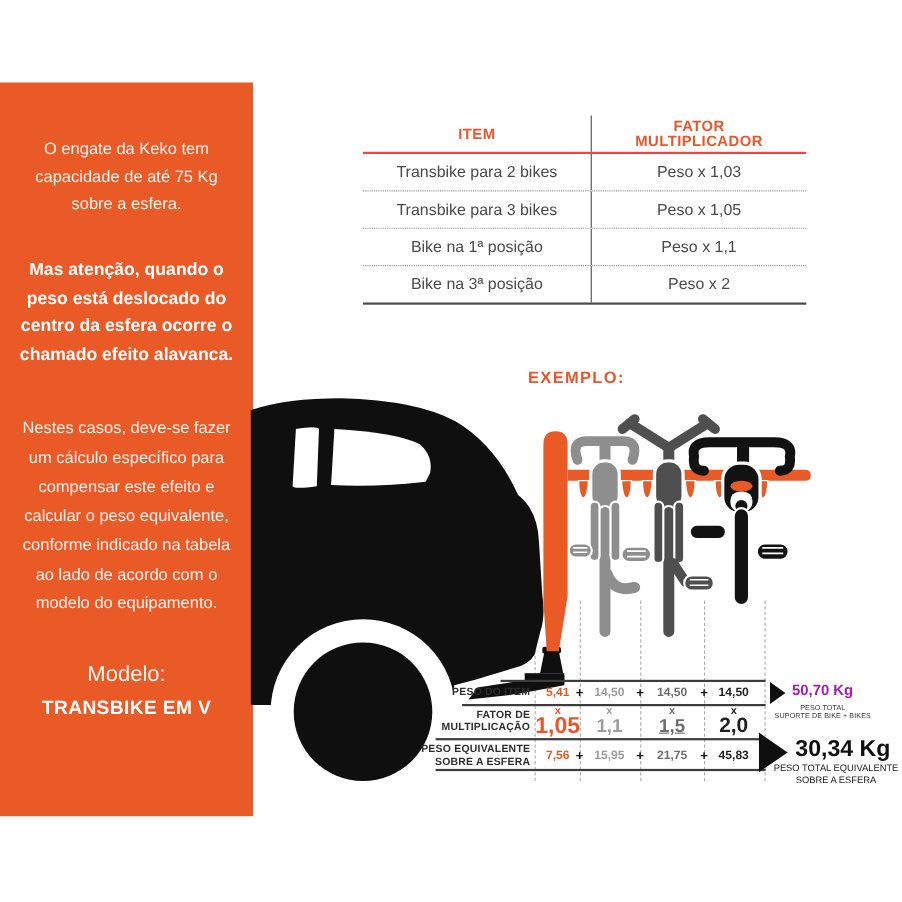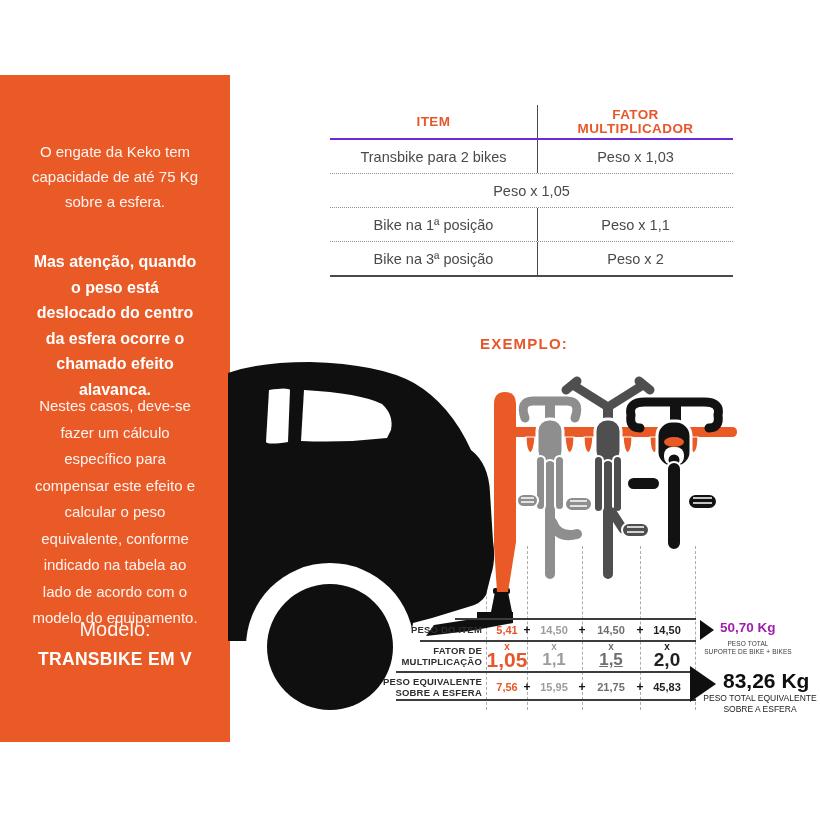--- a/index.html
+++ b/index.html
@@ -2,33 +2,33 @@
 <html><head>
 <meta charset="utf-8">
 <style>
   html,body{margin:0;padding:0;background:#ffffff;}
   body{width:820px;height:820px;position:relative;overflow:hidden;
        font-family:"Liberation Sans", sans-serif;}
   .abs{position:absolute;}
 
   
   .sidebar{left:0;top:75px;width:230px;height:667px;background:#EA5A27;z-index:1;}
-  .sidebar p{position:absolute;left:14px;right:14px;margin:16px;text-align:center;
+  .sidebar p{position:absolute;left:14px;right:14px;margin:0;text-align:center;
              color:rgba(255,255,255,.93);font-size:15px;line-height:25px;}
   .sb-p1{top:48px;}
   .sb-p2{top:158px;font-weight:bold;font-size:16px!important;line-height:25.5px!important;color:#ffffff!important;}
   .sb-p3{top:302px;line-height:26.5px!important;}
   .sb-model{top:526px;}
   .sb-model .lbl{display:block;color:rgba(255,255,255,.95);font-size:20px;}
   .sb-model .name{display:block;color:#ffffff;font-weight:bold;font-size:17.5px;margin-top:5px;letter-spacing:.3px;}
 
   
   .ftable{left:330px;top:105px;width:403px;z-index:3;}
   .frow{display:flex;align-items:stretch;}
-  .fhead{height:33px;border-bottom:2px solid #6d28d9;}
+  .fhead{height:33px;border-bottom:2px solid #ef4444;}
   .fdata{height:33px;border-bottom:1px dotted #8f8f8f;}
   .fdata.last{border-bottom:2px solid #4a4a4a;}
   .fc1{width:207px;border-right:1.5px solid #4a4a4a;display:flex;align-items:center;justify-content:center;}
   .fc2{flex:1;display:flex;align-items:center;justify-content:center;}
   .fhead .fc1,.fhead .fc2{color:#E8572A;font-weight:bold;font-size:13.5px;line-height:14px;
         letter-spacing:.4px;text-align:center;flex-direction:column;}
   .fdata .fc1,.fdata .fc2{color:#4a4a4a;font-size:14.5px;}
 
   
   .exemplo{left:480px;top:335px;color:#E8572A;font-weight:bold;font-size:15px;letter-spacing:1.2px;z-index:3;}
@@ -75,20 +75,21 @@
     <div class="fc2">
       <span>FATOR</span>
       <span>MULTIPLICADOR</span>
     </div>
   </div>
   <div class="frow fdata">
     <div class="fc1">Transbike para 2 bikes</div>
     <div class="fc2">Peso x 1,03</div>
   </div>
   <div class="frow fdata">
+    <div class="fc1">Transbike para 3 bikes</div>
     <div class="fc2">Peso x 1,05</div>
   </div>
   <div class="frow fdata">
     <div class="fc1">Bike na 1ª posição</div>
     <div class="fc2">Peso x 1,1</div>
   </div>
   <div class="frow fdata last">
     <div class="fc1">Bike na 3ª posição</div>
     <div class="fc2">Peso x 2</div>
   </div>
@@ -216,17 +217,17 @@
 </svg>
 <div class="abs total1-val">50,70 Kg</div>
 <div class="abs total1-cap">
   <span>PESO TOTAL</span><br>
   <span>SUPORTE DE BIKE + BIKES</span>
 </div>
 
 <svg class="abs" style="left:688px;top:664px;width:30px;height:40px;z-index:3;" viewBox="0 0 30 40">
   <polygon points="2,2 28,20 2,38" fill="#0f0f0f"></polygon>
 </svg>
-<div class="abs total2-val">83,26 Kg</div>
+<div class="abs total2-val">30,34 Kg</div>
 <div class="abs total2-cap">
   <span>PESO TOTAL EQUIVALENTE</span><br>
   <span>SOBRE A ESFERA</span>
 </div>
 
 </body></html>

